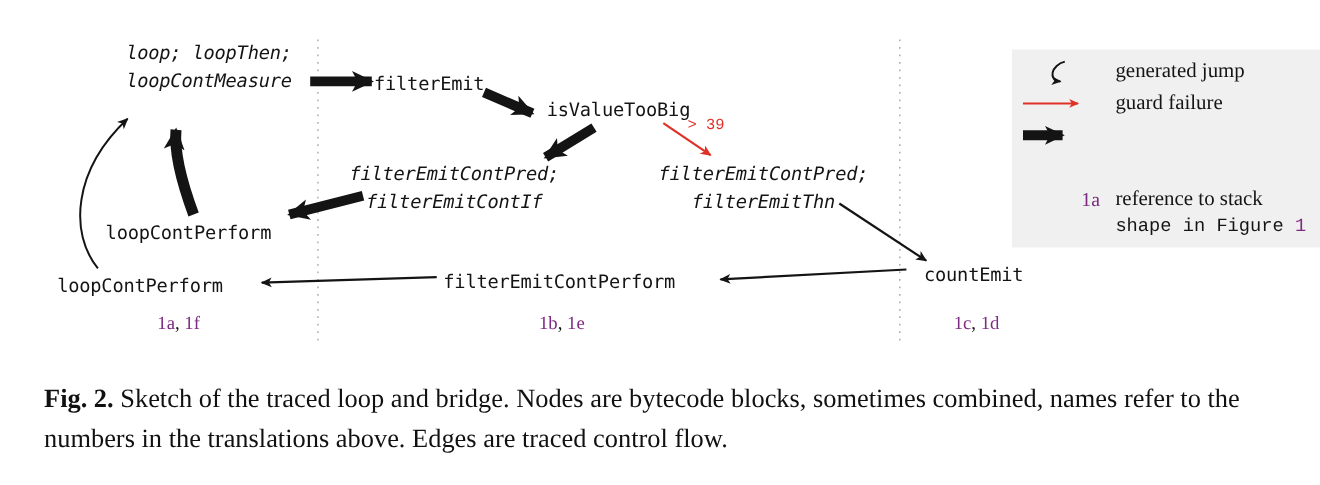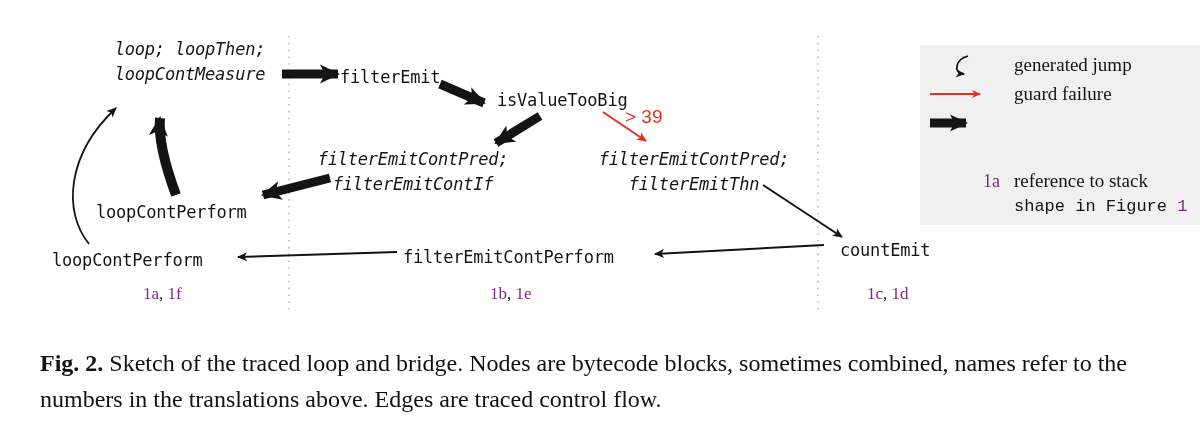--- a/index.html
+++ b/index.html
@@ -25,22 +25,22 @@
     position:absolute;
     font-family:Liberation Serif, serif;
     font-size:17px;
     color:#7d2a82;
     white-space:nowrap;
   }
   .stacklabel .sep{color:#141414;}
 
   .guardlabel{
     position:absolute;
-    font-family:Liberation Sans, sans-serif;
-    font-size:19px;
+    font-family:Liberation Mono, monospace;
+    font-size:14px;
     color:#e03127;
     white-space:nowrap;
   }
 
   
   #legend{
     position:absolute;left:878px;top:45px;width:292px;height:180px;
     background:#f0f0f0;
     margin-left:42px;
   }

